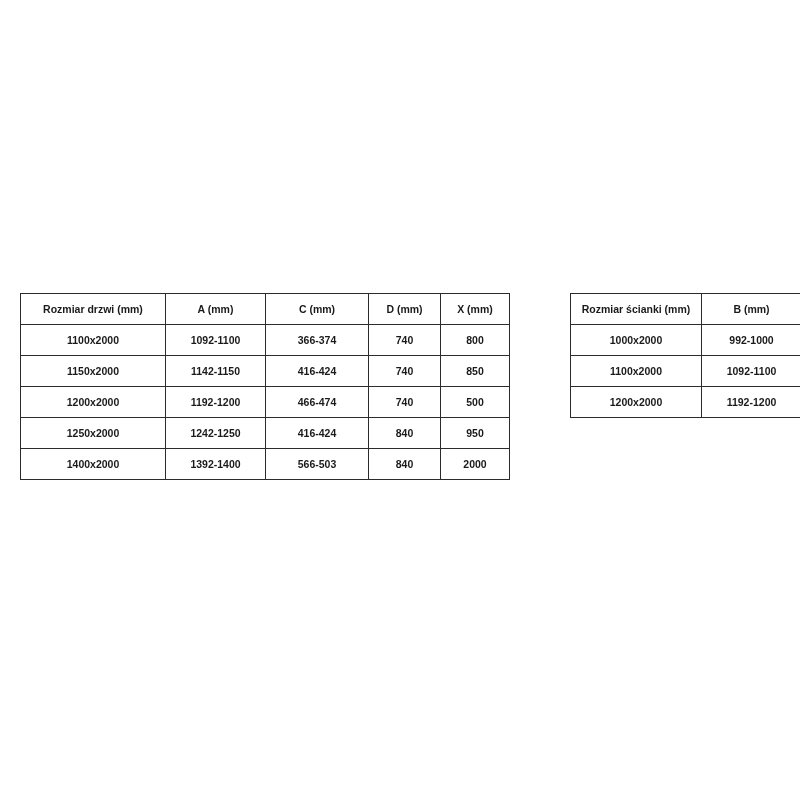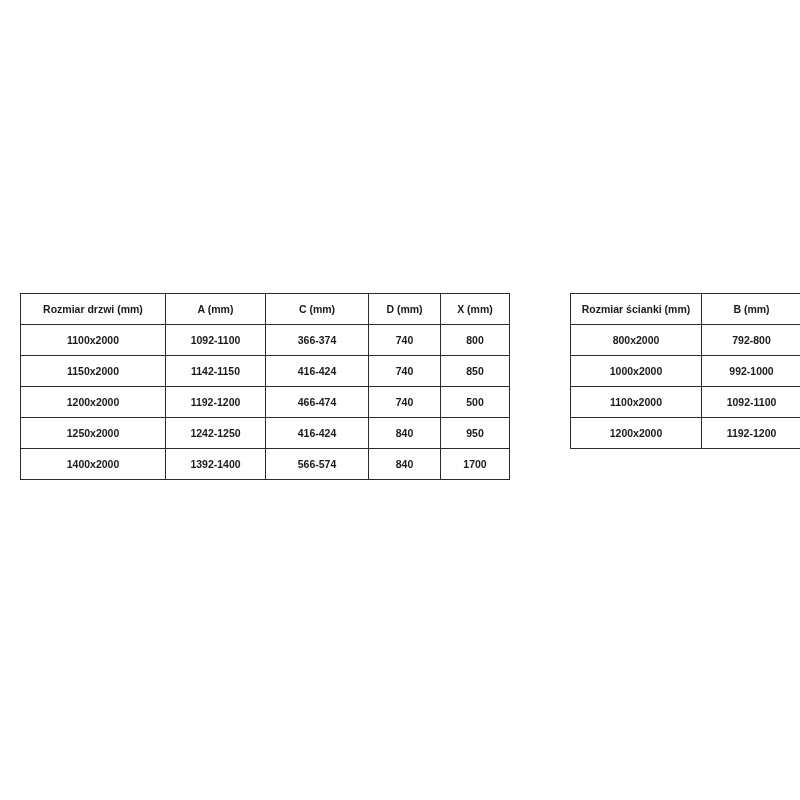--- a/index.html
+++ b/index.html
@@ -114,46 +114,42 @@
         <tr>
           <td>1250x2000</td>
           <td>1242-1250</td>
           <td>416-424</td>
           <td>840</td>
           <td>950</td>
         </tr>
         <tr>
           <td>1400x2000</td>
           <td>1392-1400</td>
-          <td>566-574</td>
+          <td>566-503</td>
           <td>840</td>
-          <td>1700</td>
+          <td>2000</td>
         </tr>
       </tbody>
     </table>
   </div>
 
   <div class="table-wrap" id="walls-table-wrap">
     <table class="spec" id="walls-table">
       <colgroup>
         <col class="w0">
           <col class="w1">
       </colgroup>
       <thead>
         <tr>
           <th>Rozmiar ścianki (mm)</th>
           <th>B (mm)</th>
         </tr>
       </thead>
       <tbody>
         <tr>
-          <td>800x2000</td>
-          <td>792-800</td>
-        </tr>
-        <tr>
           <td>1000x2000</td>
           <td>992-1000</td>
         </tr>
         <tr>
           <td>1100x2000</td>
           <td>1092-1100</td>
         </tr>
         <tr>
           <td>1200x2000</td>
           <td>1192-1200</td>

